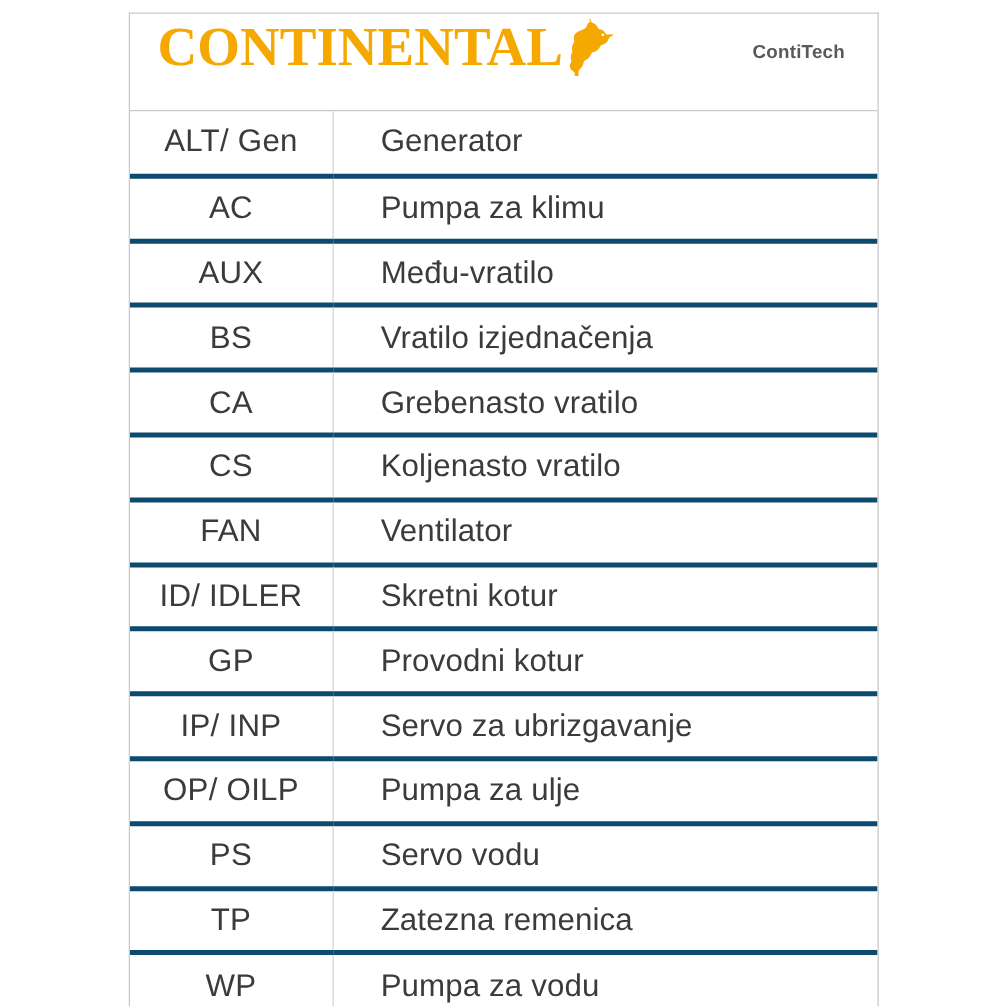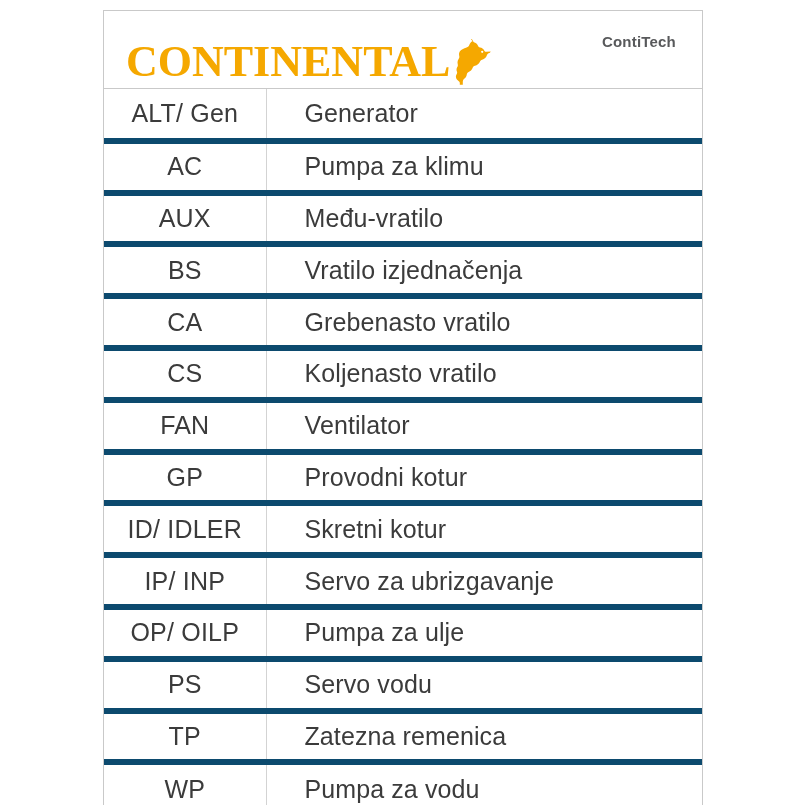--- a/index.html
+++ b/index.html
@@ -35,21 +35,21 @@
   
   .brand-header {
     position: relative;
     height: 78px;
     border-bottom: 1px solid #c9c9c9;
     box-sizing: border-box;
   }
   .brand-logo {
     position: absolute;
     left: 22px;
-    top: 28px;
+    top: 4px;
     display: flex;
     align-items: center;
   }
   .brand-word {
     font-family: "Liberation Serif", serif;
     font-size: 44px;
     font-weight: bold;
     letter-spacing: 0px;
     color: #f5a800;
     line-height: 46px;
@@ -76,21 +76,21 @@
   
   .gloss-table {
     width: 100%;
     border-collapse: collapse;
     table-layout: fixed;
   }
   .gloss-table tr {
     height: 51.8px;
   }
   .gloss-table td {
-    border-bottom: 6px solid #0c4a6e;
+    border-bottom: 4px solid #0c4a6e;
     padding: 0;
     vertical-align: middle;
     box-sizing: border-box;
   }
   td.abbr-cell {
     width: 162px;
     border-right: 1px solid #d3d3d3;
     text-align: center;
     font-size: 25px;
     color: #3b3b3b;
@@ -153,26 +153,26 @@
         </tr>
         <tr>
           <td class="abbr-cell">CS</td>
           <td class="term-cell">Koljenasto vratilo</td>
         </tr>
         <tr>
           <td class="abbr-cell">FAN</td>
           <td class="term-cell">Ventilator</td>
         </tr>
         <tr>
+          <td class="abbr-cell">ID/ IDLER</td>
+          <td class="term-cell">Skretni kotur</td>
+        </tr>
+        <tr>
           <td class="abbr-cell">GP</td>
           <td class="term-cell">Provodni kotur</td>
-        </tr>
-        <tr>
-          <td class="abbr-cell">ID/ IDLER</td>
-          <td class="term-cell">Skretni kotur</td>
         </tr>
         <tr>
           <td class="abbr-cell">IP/ INP</td>
           <td class="term-cell">Servo za ubrizgavanje</td>
         </tr>
         <tr>
           <td class="abbr-cell">OP/ OILP</td>
           <td class="term-cell">Pumpa za ulje</td>
         </tr>
         <tr>

